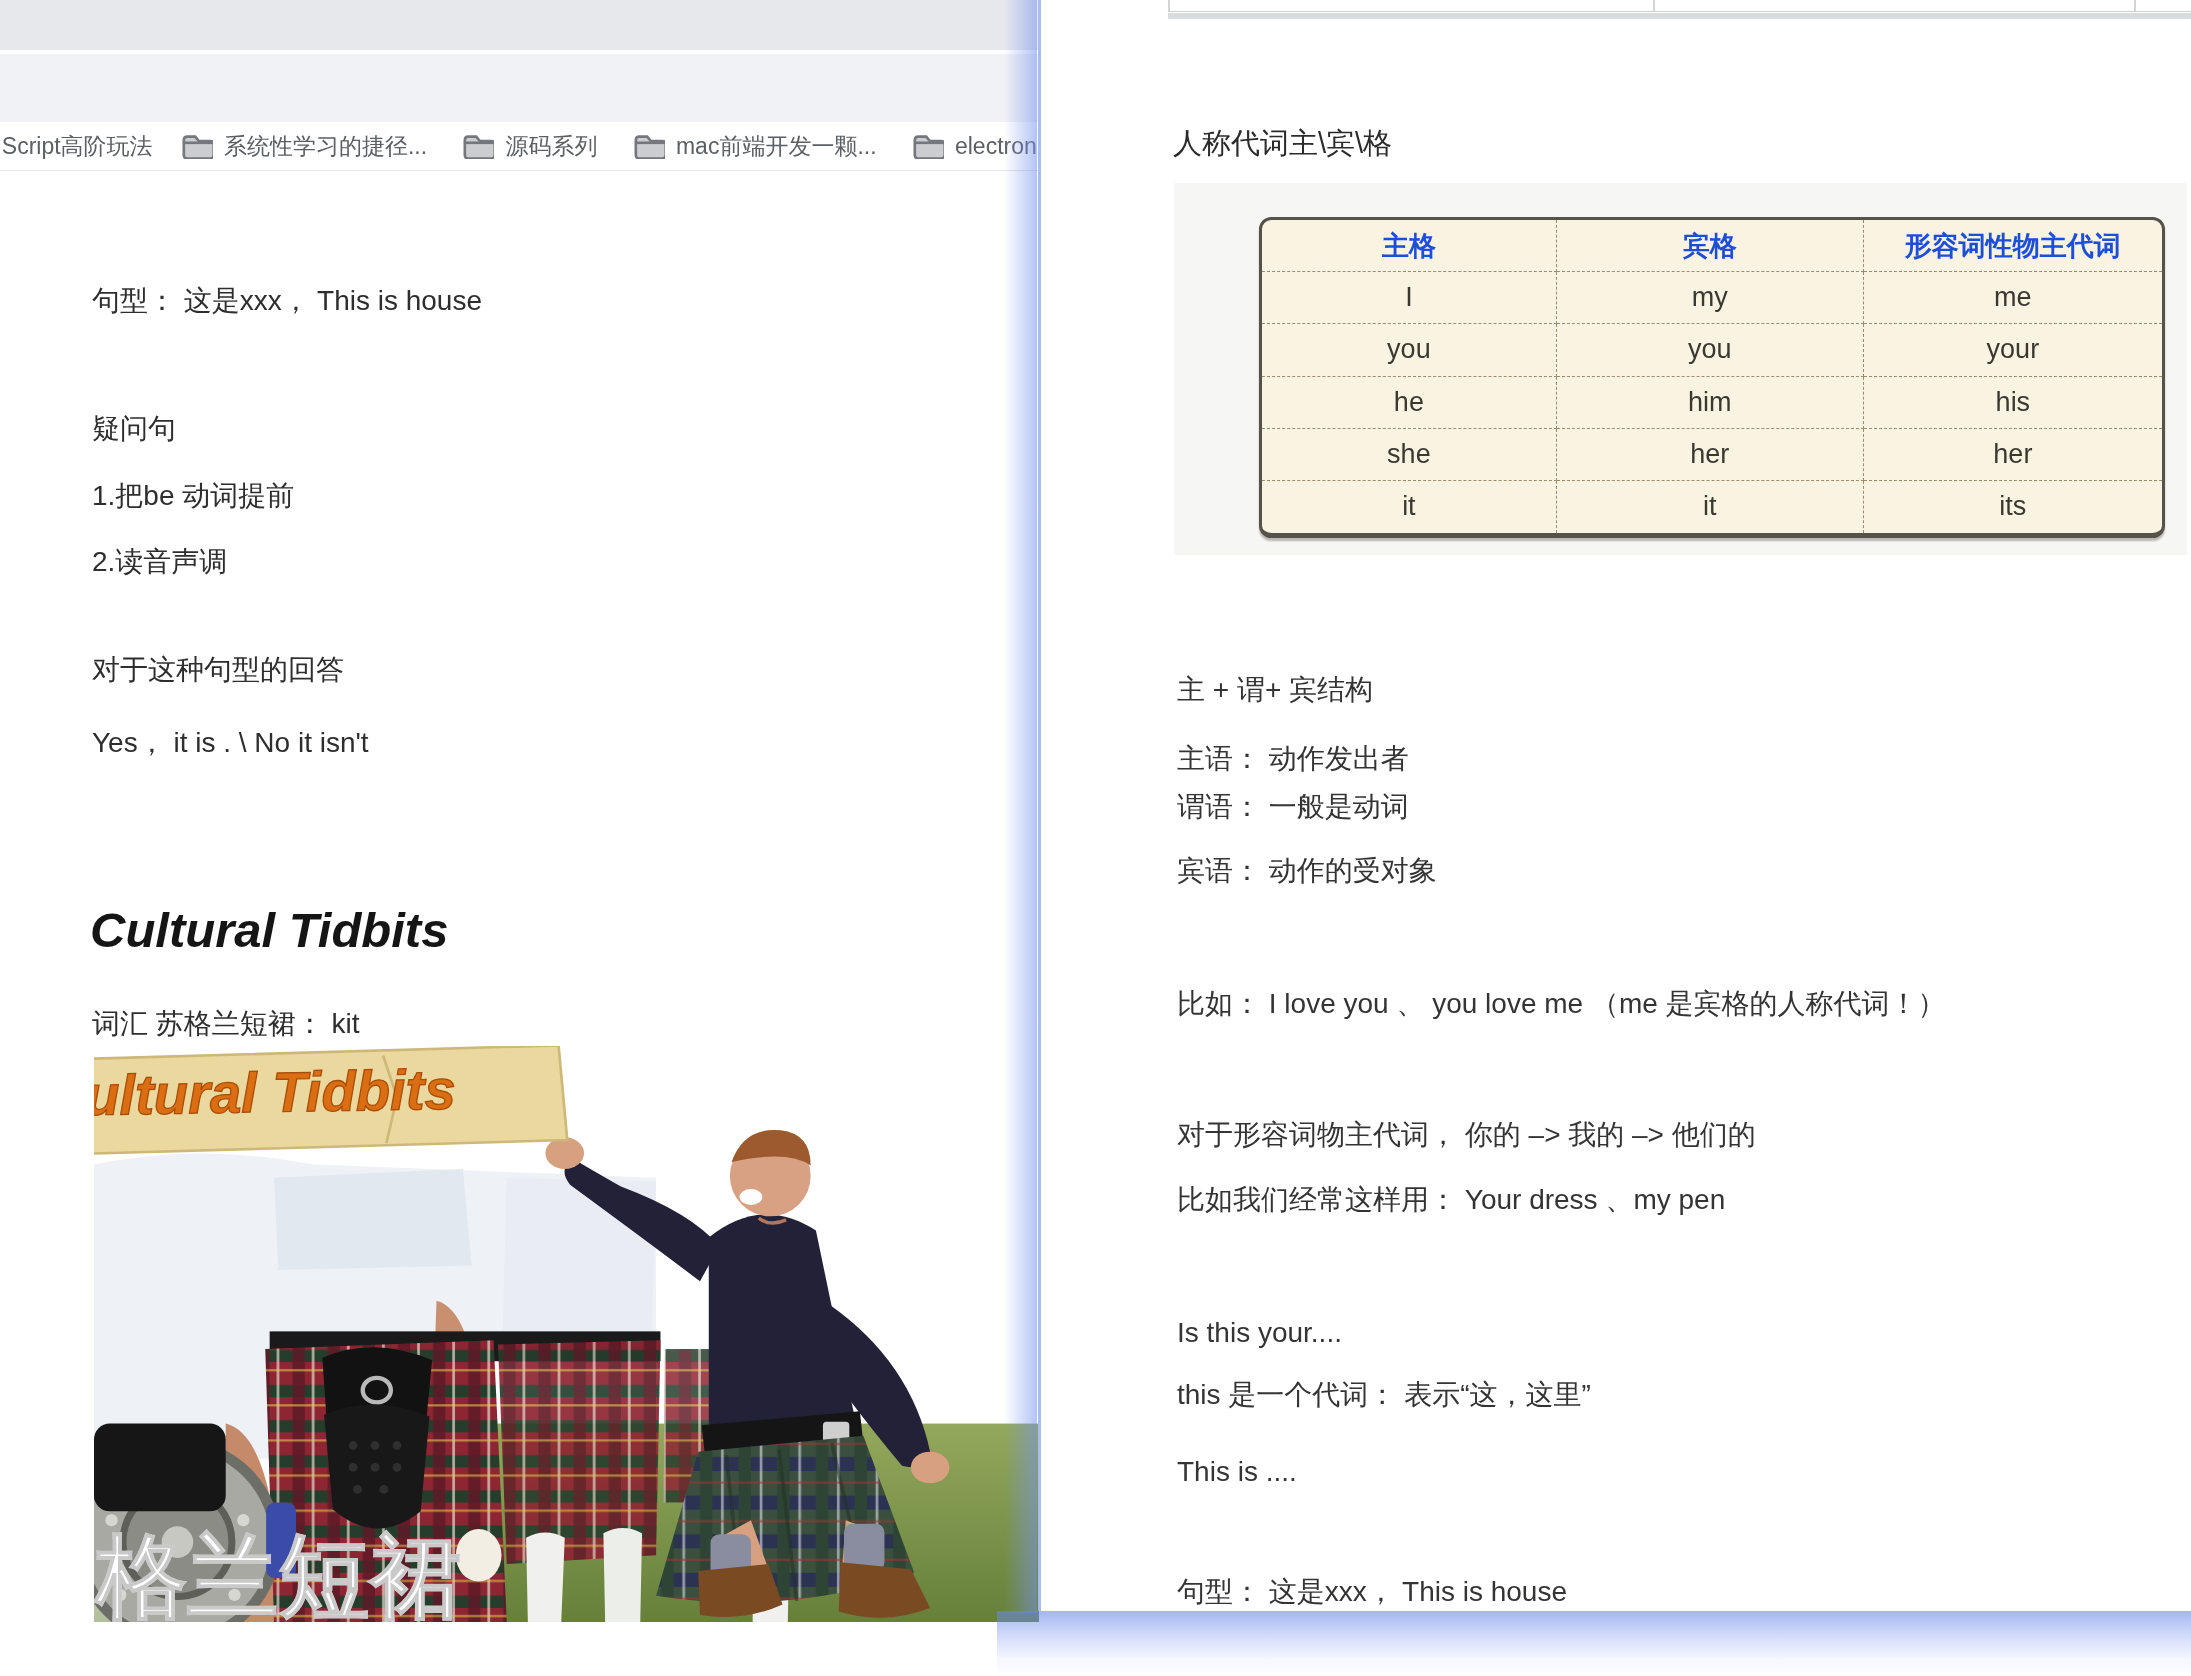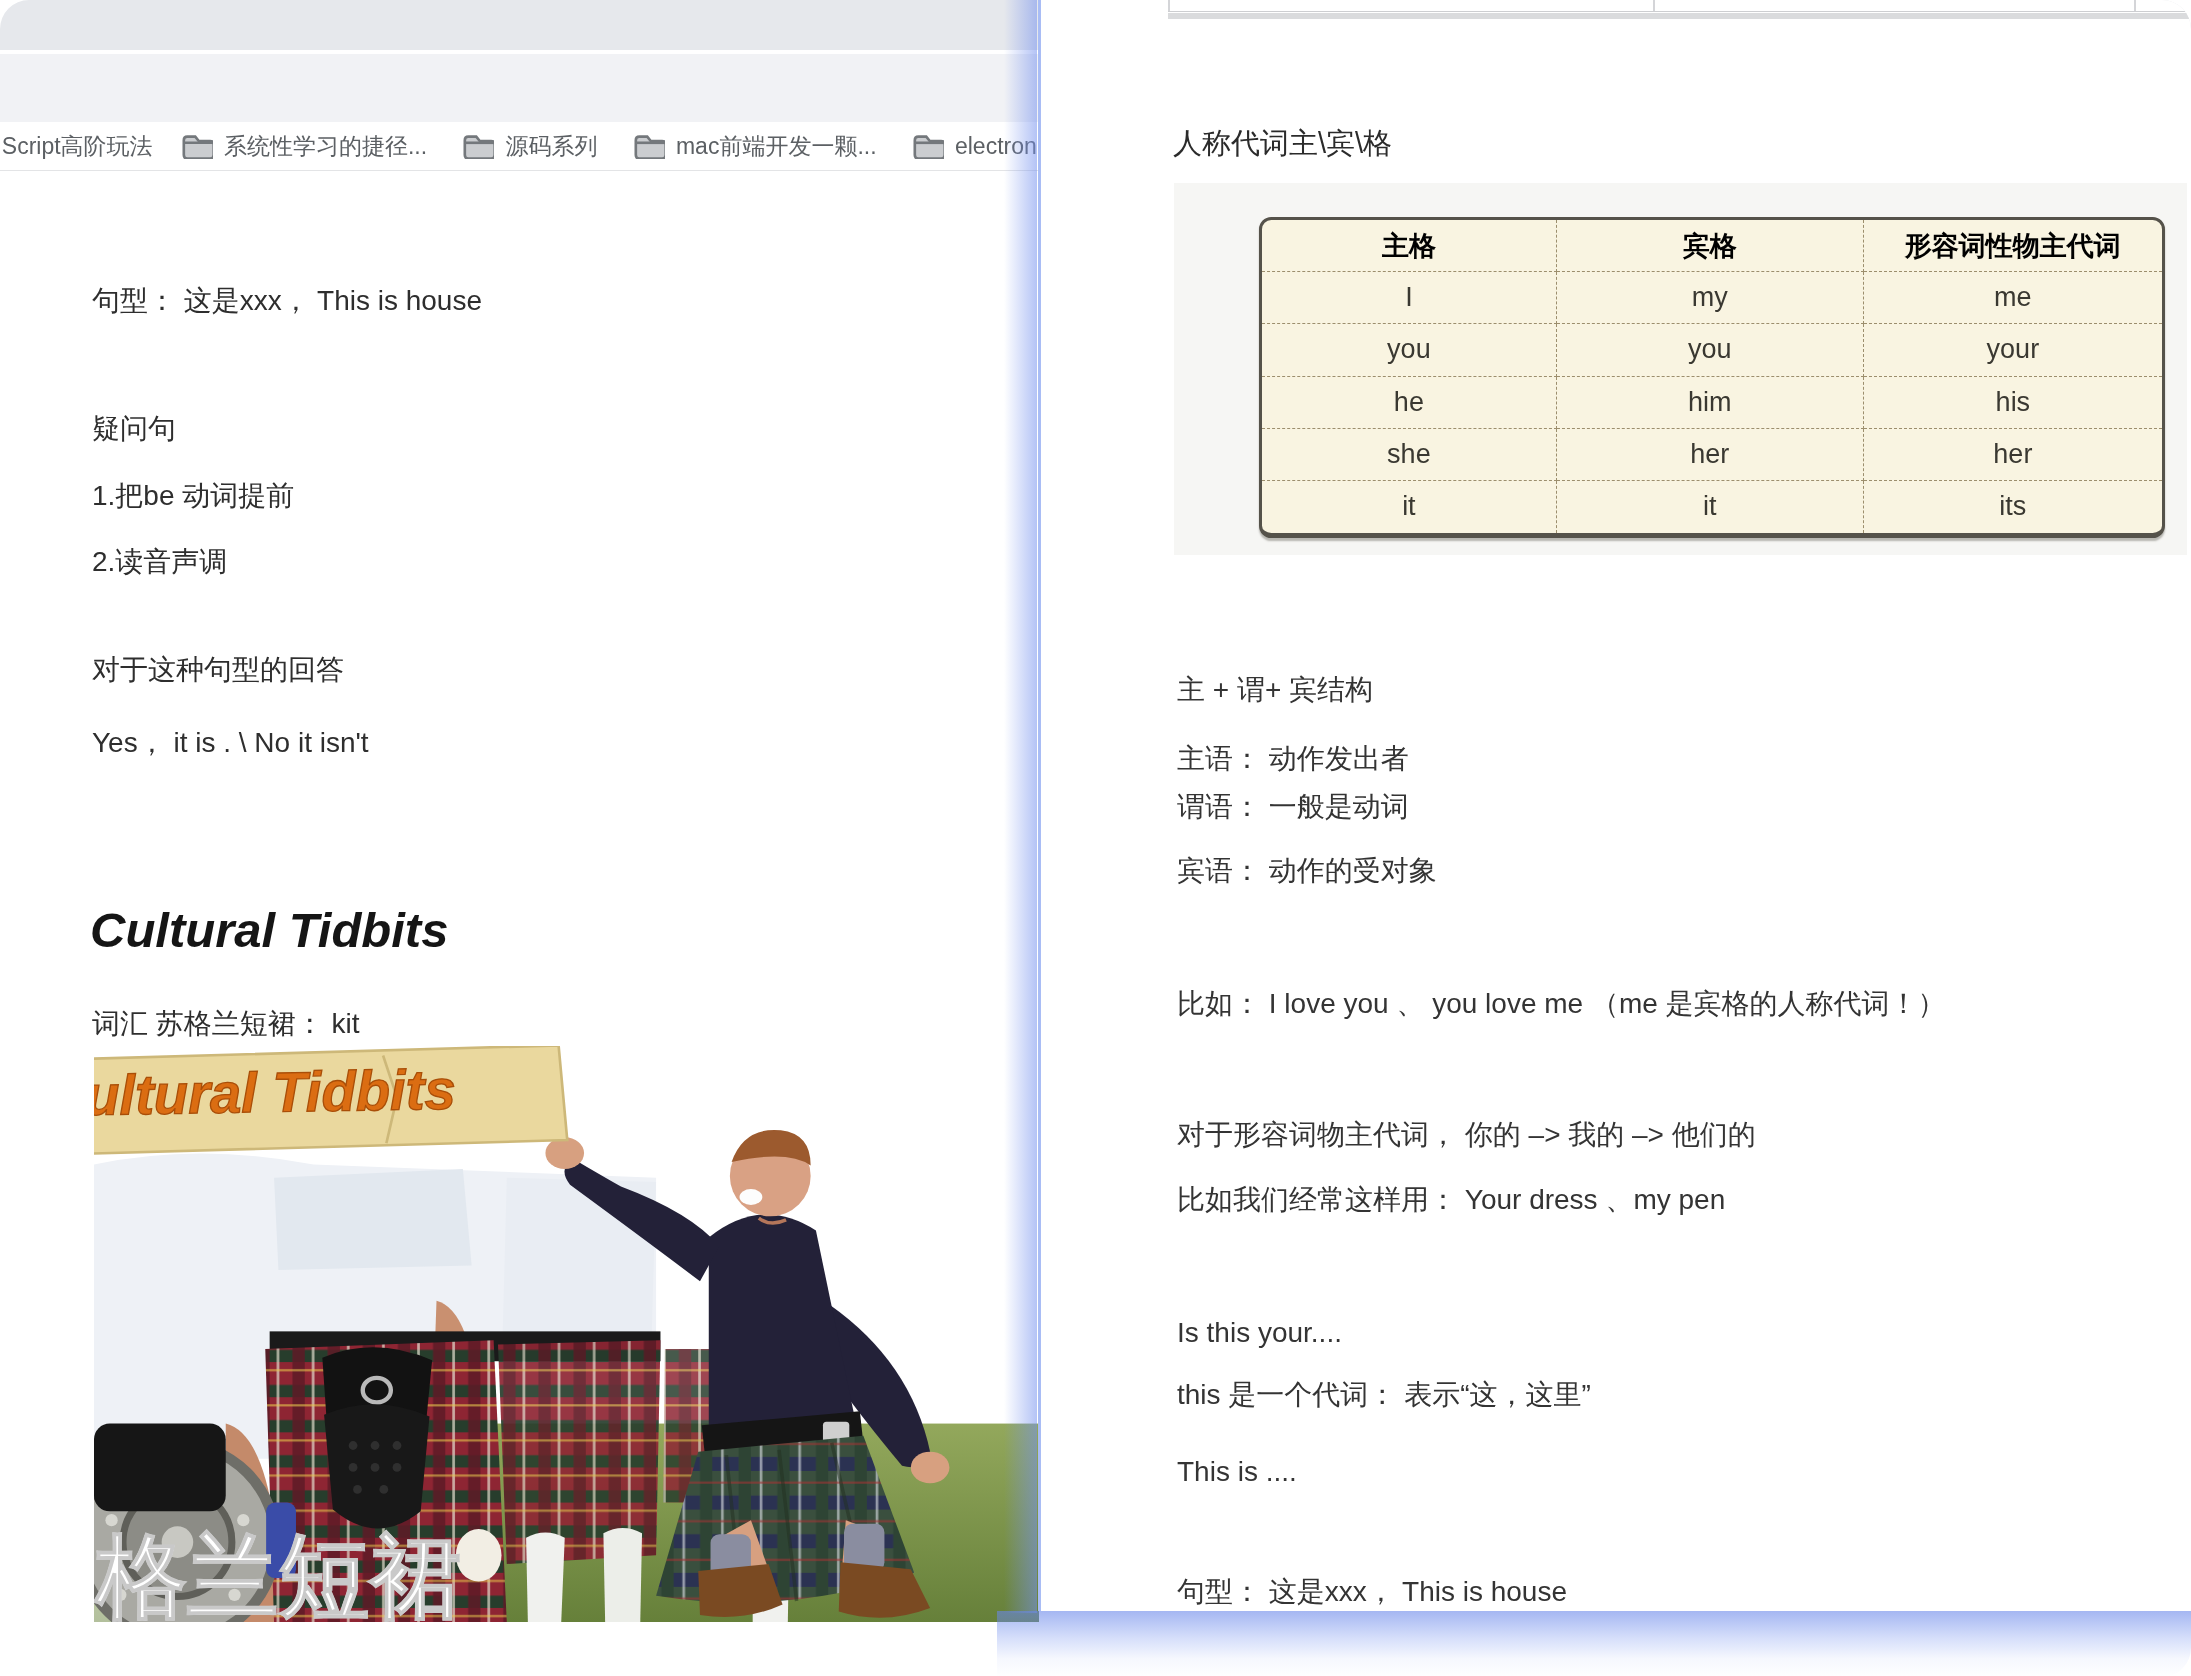--- a/index.html
+++ b/index.html
@@ -1,17 +1,17 @@
 <!DOCTYPE html>
 <html style="font-size:14px"><head>
 <meta charset="utf-8">
 <style>
   html,body{margin:0;padding:0;background:#ffffff;}
   body{font-family:"Liberation Sans", sans-serif; -webkit-font-smoothing:antialiased;}
-  .screen{position:relative;width:2191px;height:1677px;overflow:hidden;background:#ffffff;border-radius:29px;}
+  .screen{position:relative;width:2191px;height:1677px;overflow:hidden;background:#ffffff;}
 
   
   .topbar1{position:absolute;left:0;top:0;width:2191px;height:50px;background:#e6e8ec;}
   .topbar2{position:absolute;left:0;top:54px;width:2191px;height:68px;background:#f1f2f5;}
   .bookmarks-bar{position:absolute;left:0;top:123px;width:2191px;height:47px;background:#ffffff;
       border-bottom:1.8px solid #e3e4e6;display:flex;align-items:center;}
   .bm{display:flex;align-items:center;margin-right:35px;color:#5c6064;font-size:23px;white-space:nowrap;cursor:pointer;}
   .bm .folder{width:32px;height:25.5px;margin-right:11.4px;flex:0 0 auto;}
   .bm-first{margin-left:1.8px;margin-right:28px;}
 
@@ -37,21 +37,21 @@
 
   .chart-img{position:absolute;left:133px;top:183px;width:1013px;height:372px;background:#f6f6f4;}
   .cream-table{position:absolute;left:85px;top:34px;width:906px;height:321px;box-sizing:border-box;
       background:#f9f4e1;border:3.5px solid #55524a;border-bottom-width:5.3px;border-radius:12.3px;
       display:grid;grid-template-columns:338fr 352fr 342fr;grid-template-rows:repeat(6,1fr);overflow:hidden;
       box-shadow:0 2.6px 1.8px rgba(70,65,55,0.35);}
   .ct-cell{display:flex;align-items:center;justify-content:center;font-size:27px;color:#3a3831;
       border-right:1.8px dashed #9c8e6d;border-bottom:1.8px dashed #9c8e6d;}
   .ct-cell:nth-child(3n){border-right:none;}
   .ct-cell:nth-child(n+16){border-bottom:none;}
-  .ct-head{font-weight:600;color:#000000;}
+  .ct-head{font-weight:600;color:#1d4ed8;}
 </style>
 </head>
 <body>
 
 <div class="screen">
 
   <div>
     <div class="topbar1"></div>
     <div class="topbar2"></div>
 

